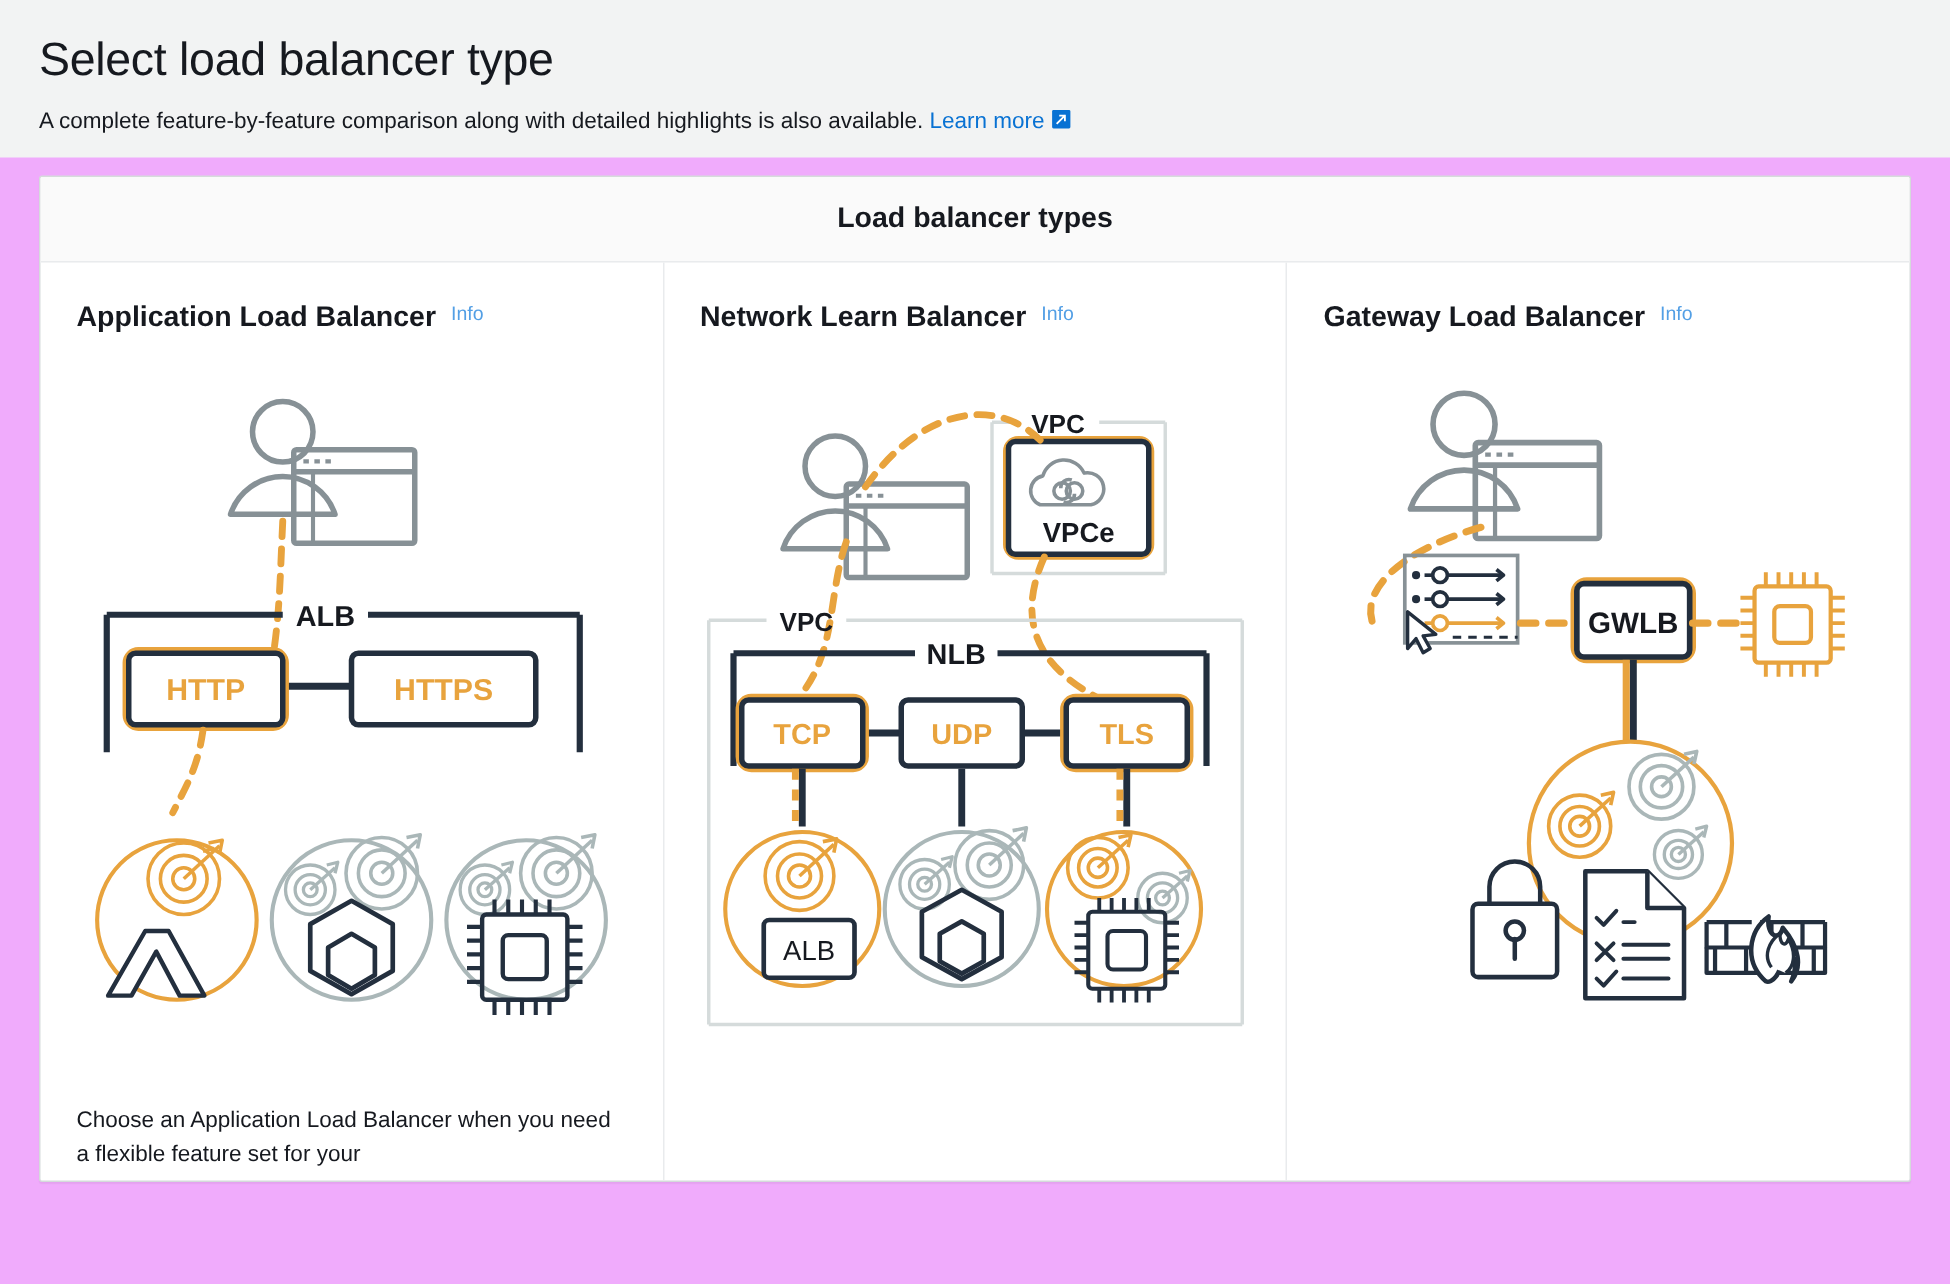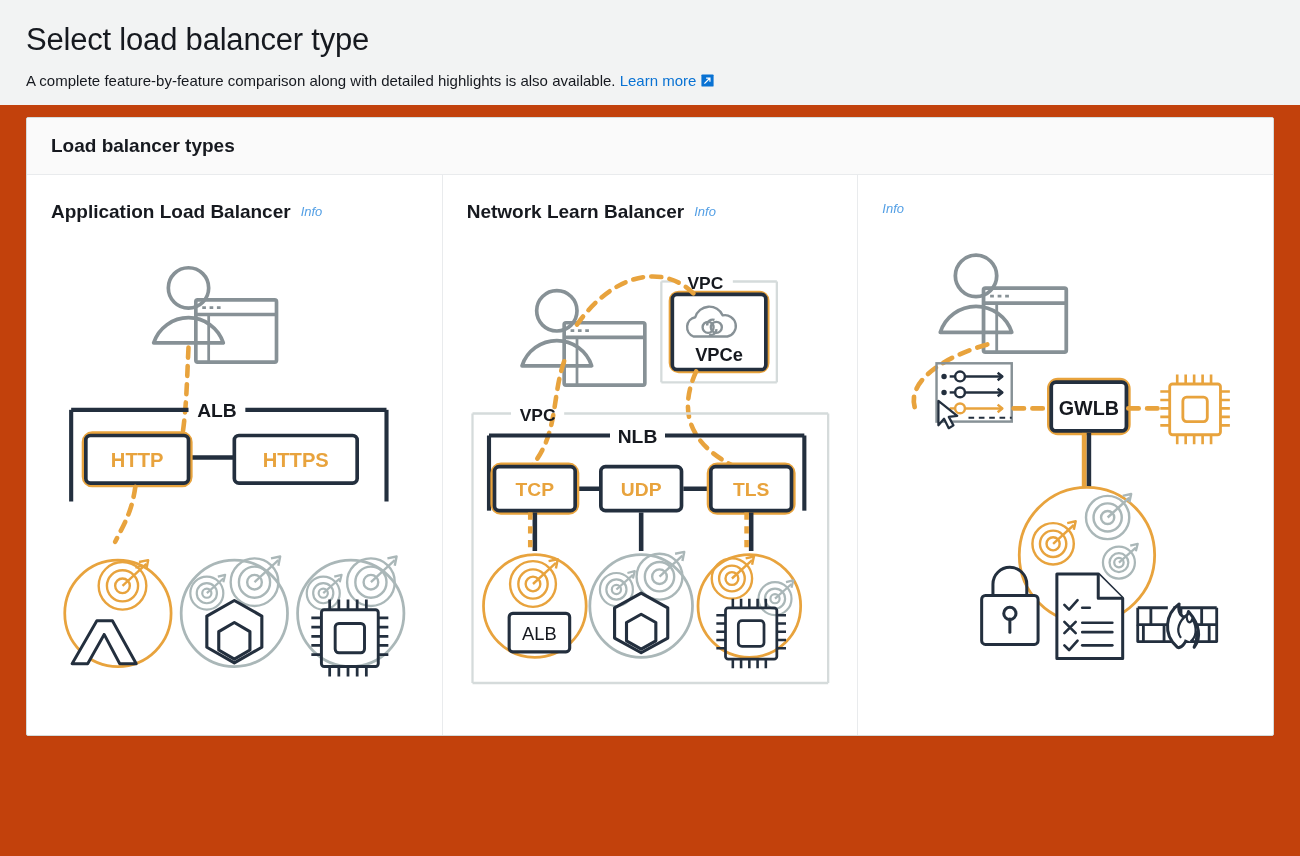--- a/index.html
+++ b/index.html
@@ -7,21 +7,21 @@
     padding: 0;
     background: #f2f3f3;
     font-family: "Liberation Sans", sans-serif;
     -webkit-font-smoothing: antialiased;
   }
   #page {
     position: relative;
     width: 1300px;
     height: 856px;
     overflow: hidden;
-    background: #c2410c;
+    background: #f0abfc;
   }
 
   
   .page-header {
     padding: 22px 26px 14px 26px;
     background: #f2f3f3;
   }
   .page-title {
     font-size: 31px;
     font-weight: 400;
@@ -53,20 +53,21 @@
     background: #ffffff;
     border: 1px solid #d5dbdb;
     border-radius: 2px;
     box-shadow: 0 1px 1px rgba(0,0,0,0.05);
     overflow: hidden;
   }
   .card-header {
     background: #fafafa;
     border-bottom: 1px solid #e9ebed;
     padding: 17px 24px;
+    text-align: center;
   }
   .card-header-title {
     font-size: 19px;
     font-weight: bold;
     color: #16191f;
     margin: 0;
   }
 
   .columns {
     display: flex;
@@ -77,36 +78,35 @@
     padding: 26px 24px 0 24px;
     box-sizing: border-box;
     min-width: 0;
   }
   .column + .column {
     border-left: 1px solid #e9ebed;
   }
 
   .col-title-row {
     display: flex;
-    align-items: center;
+    align-items: flex-start;
     gap: 10px;
     margin-bottom: 8px;
   }
   .col-title {
     font-size: 19px;
     font-weight: bold;
     color: #16191f;
     white-space: nowrap;
   }
   .info-link {
     font-size: 13px;
     color: #539fe5;
     text-decoration: none;
     cursor: pointer;
-    font-style: italic;
   }
 
   .diagram-wrap {
     height: 500px;
     display: flex;
     align-items: flex-start;
     justify-content: flex-end;
     padding-top: 4px;
   }
   .col-desc {
@@ -246,20 +246,21 @@
                 <rect x="310" y="401" width="32" height="32" rx="4"></rect>
                 <path d="M304 386 v-11 M314 386 v-11 M324 386 v-11 M334 386 v-11 M344 386 v-11" stroke-width="3"></path>
                 <path d="M304 448 v11 M314 448 v11 M324 448 v11 M334 448 v11 M344 448 v11" stroke-width="3"></path>
                 <path d="M295 395 h-11 M295 405 h-11 M295 415 h-11 M295 425 h-11 M295 435 h-11" stroke-width="3"></path>
                 <path d="M357 395 h11 M357 405 h11 M357 415 h11 M357 425 h11 M357 435 h11" stroke-width="3"></path>
               </g>
             </g>
           </svg>
         </div>
 
+        <div class="col-desc">Choose an Application Load Balancer when you need a flexible feature set for your</div>
       </div>
 
       <div class="column">
         <div class="col-title-row">
           <span class="col-title">Network Learn Balancer</span>
           <a class="info-link">Info</a>
         </div>
 
         <div class="diagram-wrap">
           <svg width="400" height="500" viewBox="0 0 400 500">
@@ -404,20 +405,21 @@
                 <path d="M338 392 h10 M338 401 h10 M338 410 h10 M338 419 h10 M338 428 h10" stroke-width="2.8"></path>
               </g>
             </g>
           </svg>
         </div>
 
       </div>
 
       <div class="column">
         <div class="col-title-row">
+          <span class="col-title">Gateway Load Balancer</span>
           <a class="info-link">Info</a>
         </div>
 
         <div class="diagram-wrap">
           <svg width="390" height="500" viewBox="0 0 390 500">
 
             <g stroke="#879196" stroke-width="4" fill="none">
               <circle cx="100" cy="35" r="22"></circle>
               <path d="M62 95 a40 40 0 0 1 76 0 z" stroke-linejoin="round"></path>
               <rect x="108" y="48" width="88" height="68" rx="2"></rect>

